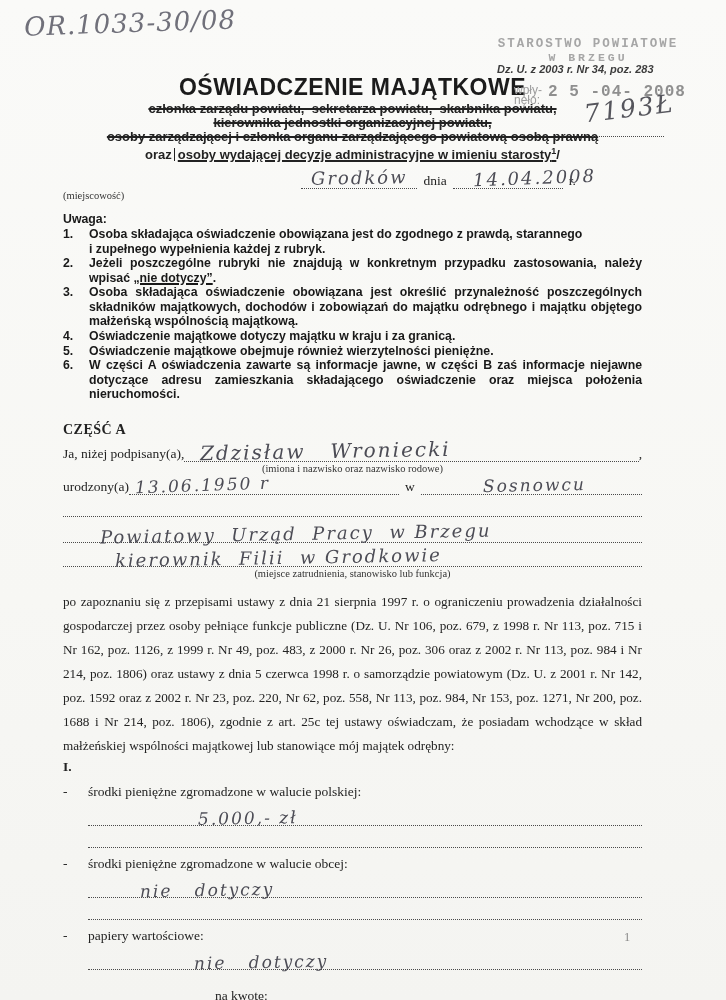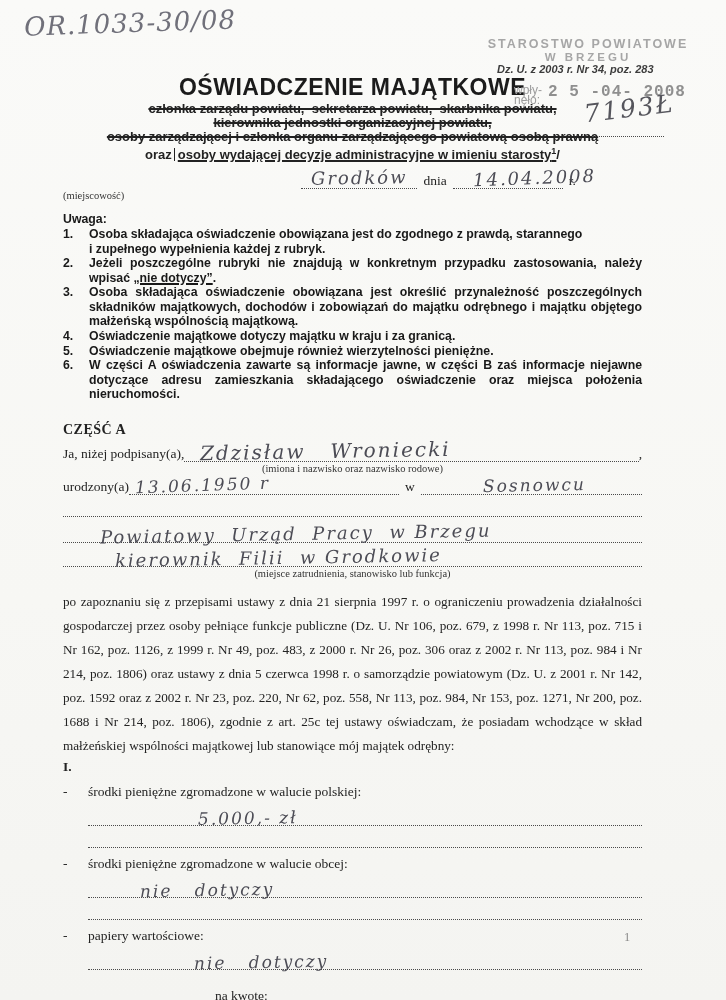--- a/index.html
+++ b/index.html
@@ -16,21 +16,21 @@
     white-space:pre; display:inline-block;
   }
 
   
   .ref-number {
     position:absolute; top:8px; left:24px; font-size:26px; letter-spacing:1px;
     color:#70707a; transform:rotate(-2deg);
   }
   .stamp-office {
     position:absolute; top:37px; left:480px; width:216px; text-align:center;
-    font-family:Liberation Sans, sans-serif; font-weight:bold;
+    font-family:Liberation Mono, monospace; font-weight:bold;
     color:#a6a6a6; letter-spacing:2px;
   }
   .stamp-office .l1 { font-size:12.5px; }
   .stamp-office .l2 { font-size:11.5px; letter-spacing:3px; }
   .legal-ref {
     position:absolute; top:63px; left:497px;
     font-family:"Liberation Sans", sans-serif; font-style:italic; font-weight:bold;
     font-size:11px; color:#3c3c3c;
   }
   .received { position:absolute; top:83px; left:514px; display:flex; align-items:flex-start; }

